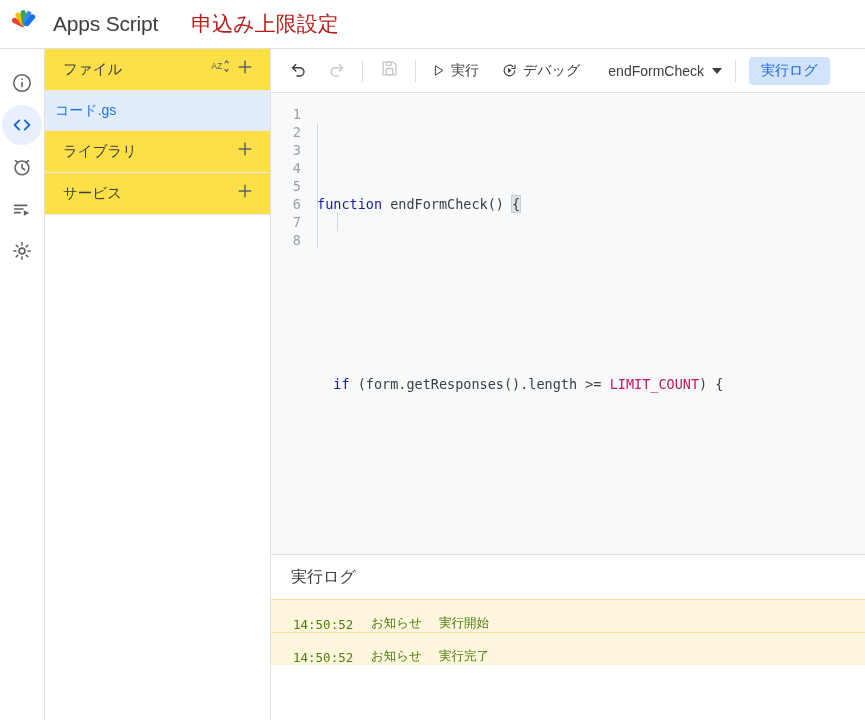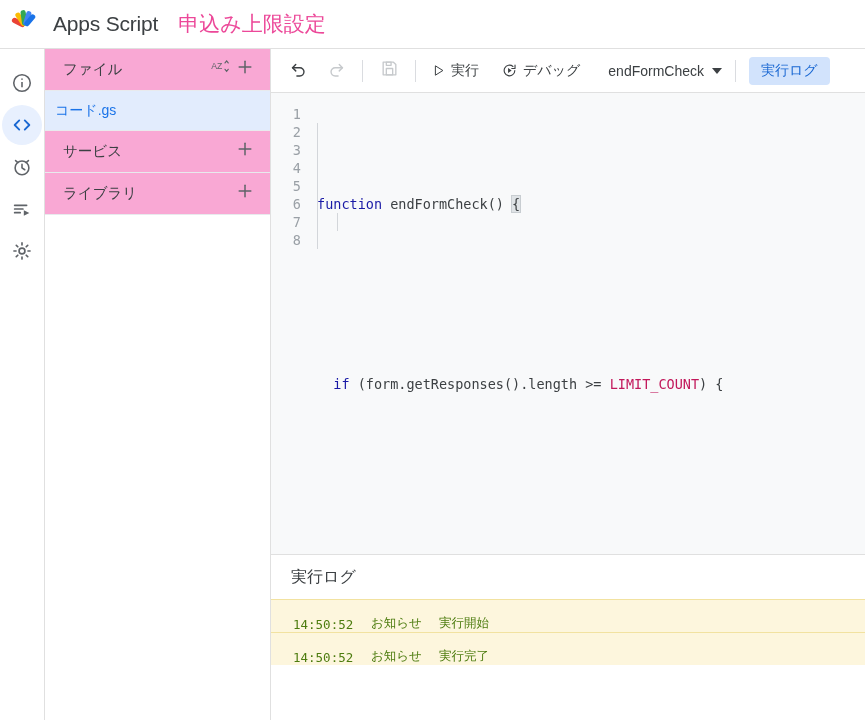--- a/index.html
+++ b/index.html
@@ -35,22 +35,22 @@
   }
   .header-title {
     font-size: 21px;
     color: #3c4043;
     margin-left: 13px;
     letter-spacing: -0.2px;
     white-space: nowrap;
   }
   .project-title {
     font-size: 21px;
-    color: #ec4899;
-    margin-left: 20px;
+    color: #b91c1c;
+    margin-left: 33px;
     white-space: nowrap;
   }
 
   
   .app {
     display: flex;
     height: 672px;
     width: 865px;
     box-sizing: border-box;
     border-top: 1px solid #e0e0e0;
@@ -83,21 +83,21 @@
   .rail-btn.active {
     background: #e8f0fe;
     color: #1967d2;
   }
   .rail-btn svg { display: block; }
 
   
   .sidebar {
     width: 226px;
     flex: 0 0 226px;
-    background: #f9a8d4;
+    background: #fde047;
     border-right: 1px solid #e0e0e0;
     box-sizing: border-box;
     display: flex;
     flex-direction: column;
   }
   .side-section {
     height: 42px;
     display: flex;
     align-items: center;
     padding: 0 12px 0 18px;
@@ -395,31 +395,31 @@
             <line x1="5" y1="12" x2="19" y2="12"></line>
         </svg>
       </span>
     </div>
 
     <div class="file-row selected">
       <span>コード.gs</span>
     </div>
 
     <div class="side-section">
-      <span class="label">サービス</span>
+      <span class="label">ライブラリ</span>
       <span class="act">
         <svg width="20" height="20" viewBox="0 0 24 24" fill="none" stroke="currentColor" stroke-width="1.8" stroke-linecap="round">
           <line x1="12" y1="5" x2="12" y2="19"></line>
             <line x1="5" y1="12" x2="19" y2="12"></line>
         </svg>
       </span>
     </div>
 
     <div class="side-section">
-      <span class="label">ライブラリ</span>
+      <span class="label">サービス</span>
       <span class="act">
         <svg width="20" height="20" viewBox="0 0 24 24" fill="none" stroke="currentColor" stroke-width="1.8" stroke-linecap="round">
           <line x1="12" y1="5" x2="12" y2="19"></line>
             <line x1="5" y1="12" x2="19" y2="12"></line>
         </svg>
       </span>
     </div>
 
     <div class="sidebar-rest"></div>
   </div>

